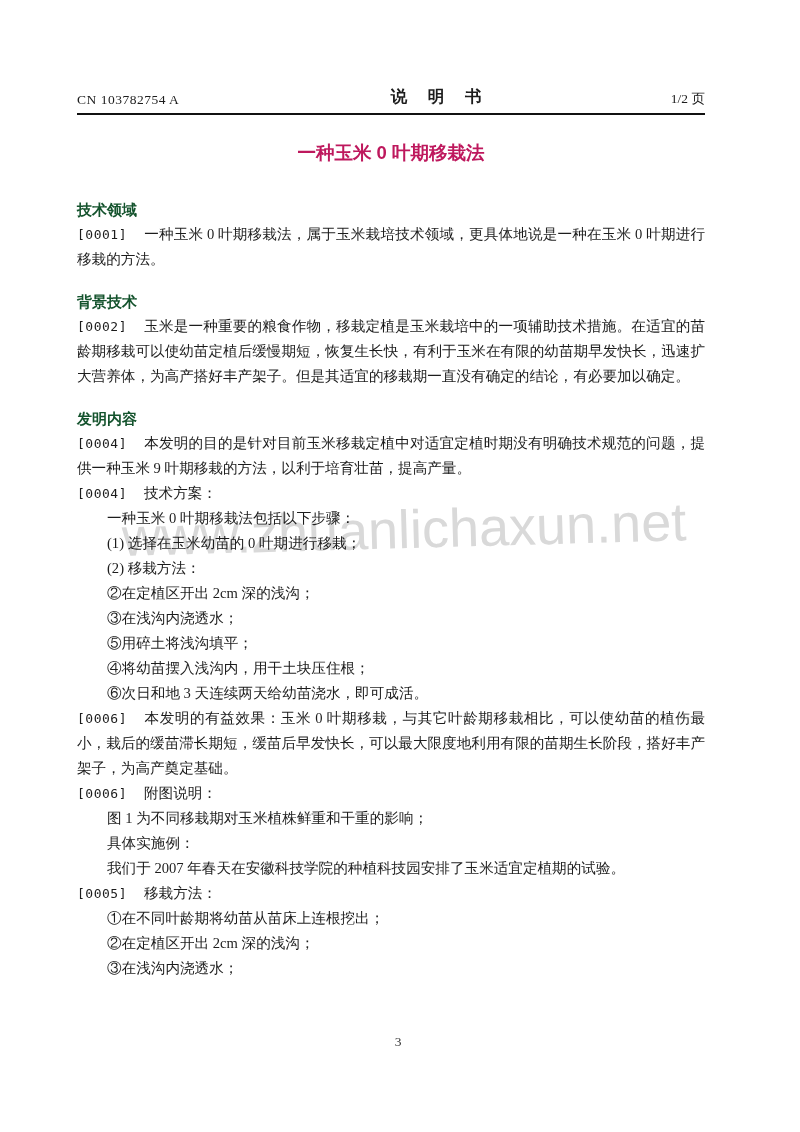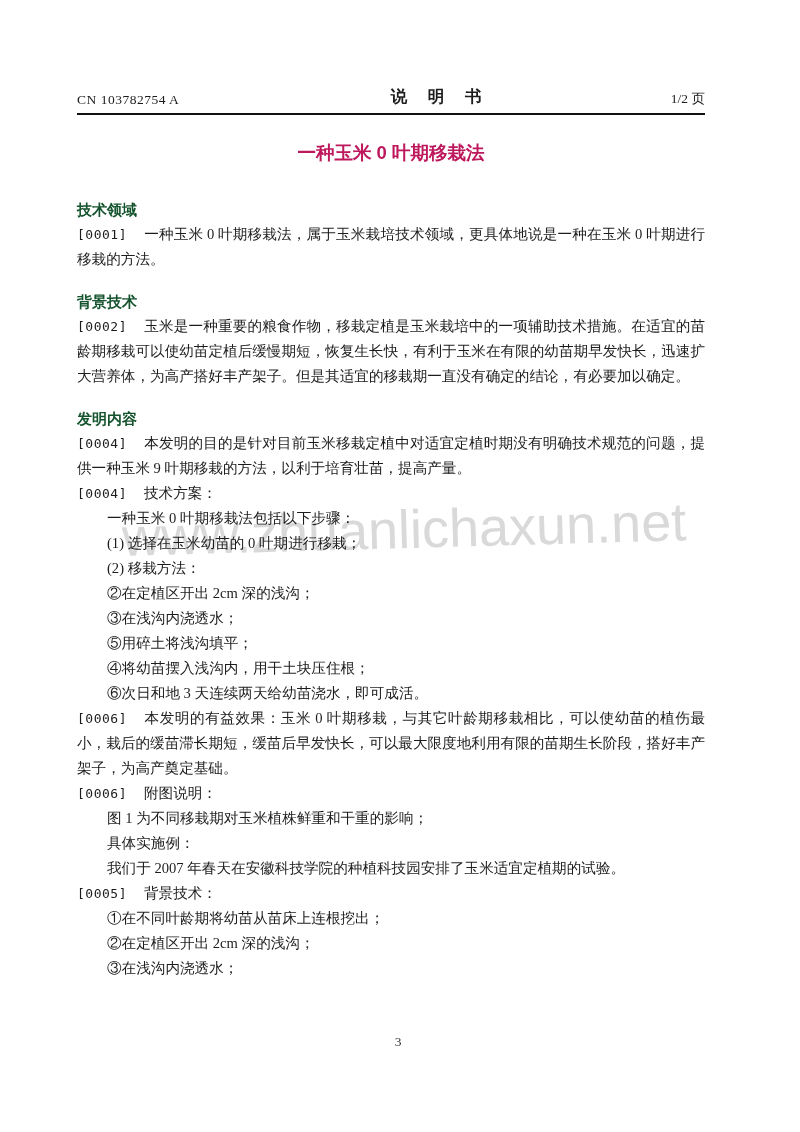--- a/index.html
+++ b/index.html
@@ -144,21 +144,21 @@
         <p class="indent">②在定植区开出 2cm 深的浅沟；</p>
         <p class="indent">③在浅沟内浇透水；</p>
         <p class="indent">⑤用碎土将浅沟填平；</p>
         <p class="indent">④将幼苗摆入浅沟内，用干土块压住根；</p>
         <p class="indent">⑥次日和地 3 天连续两天给幼苗浇水，即可成活。</p>
         <p class="para"><span class="tag">[0006]</span><span>本发明的有益效果：玉米 0 叶期移栽，与其它叶龄期移栽相比，可以使幼苗的植伤最小，栽后的缓苗滞长期短，缓苗后早发快长，可以最大限度地利用有限的苗期生长阶段，搭好丰产架子，为高产奠定基础。</span></p>
         <p class="para"><span class="tag">[0006]</span><span>附图说明：</span></p>
         <p class="indent">图 1 为不同移栽期对玉米植株鲜重和干重的影响；</p>
         <p class="indent">具体实施例：</p>
         <p class="indent">我们于 2007 年春天在安徽科技学院的种植科技园安排了玉米适宜定植期的试验。</p>
-        <p class="para"><span class="tag">[0005]</span><span>背景技术：</span></p>
+        <p class="para"><span class="tag">[0005]</span><span>移栽方法：</span></p>
         <p class="indent">①在不同叶龄期将幼苗从苗床上连根挖出；</p>
         <p class="indent">②在定植区开出 2cm 深的浅沟；</p>
         <p class="indent">③在浅沟内浇透水；</p>
       </div>
 
   </div>
 
   <div class="page-footer">
     <span>3</span>
   </div>

